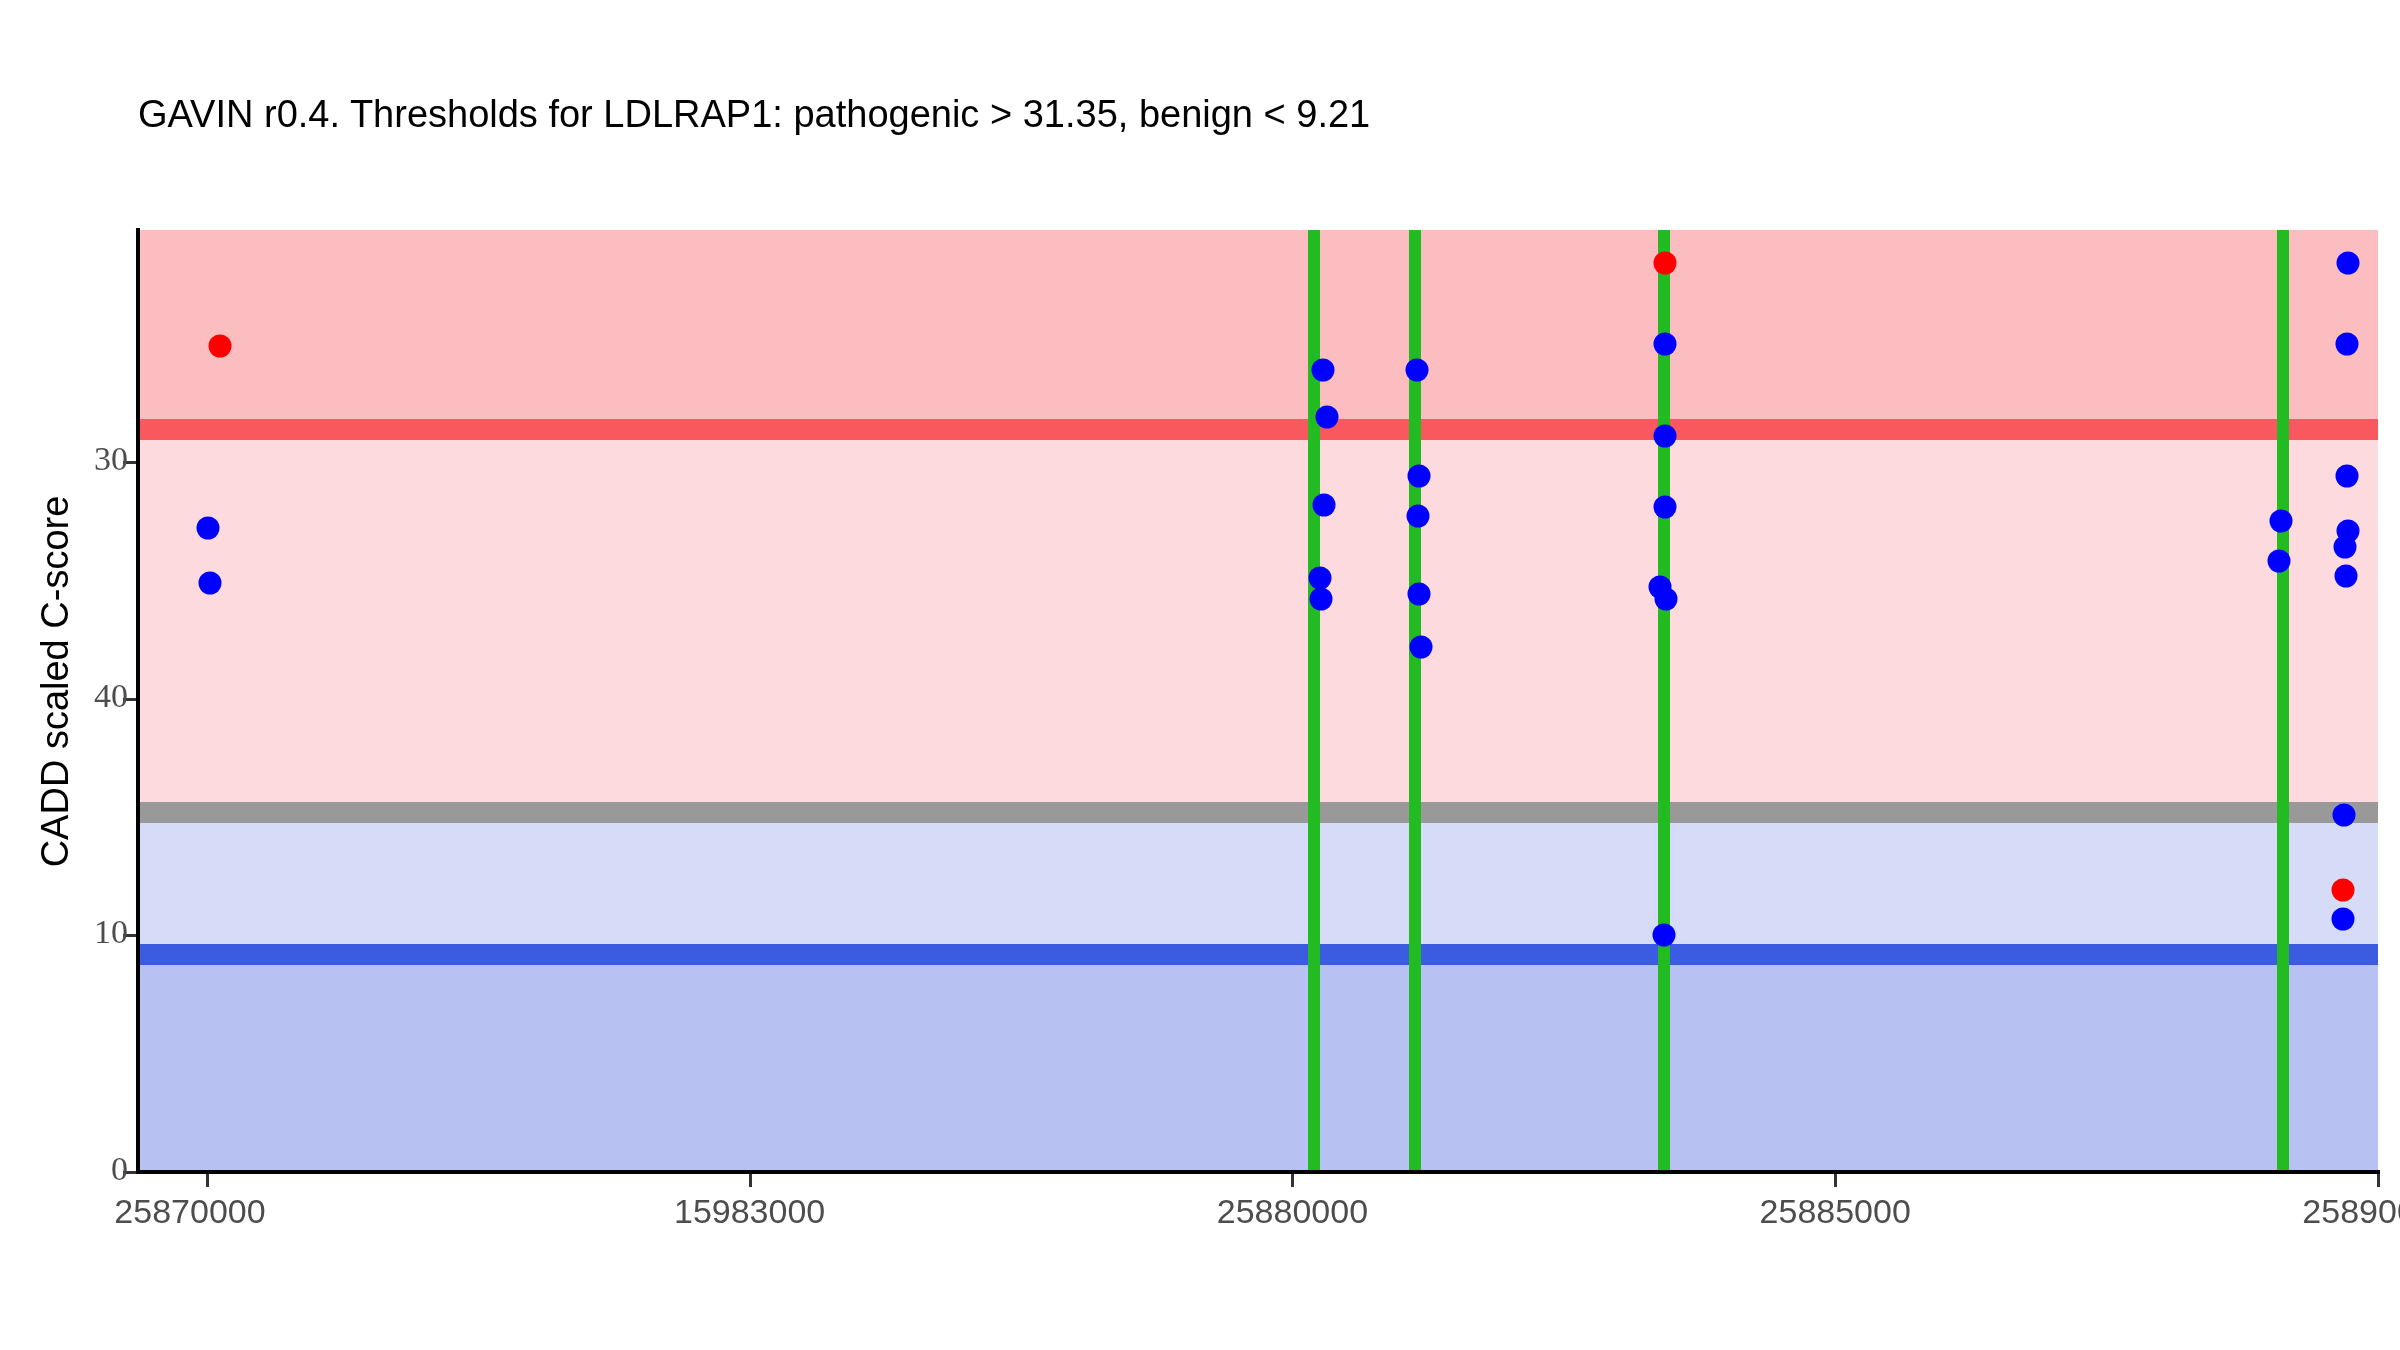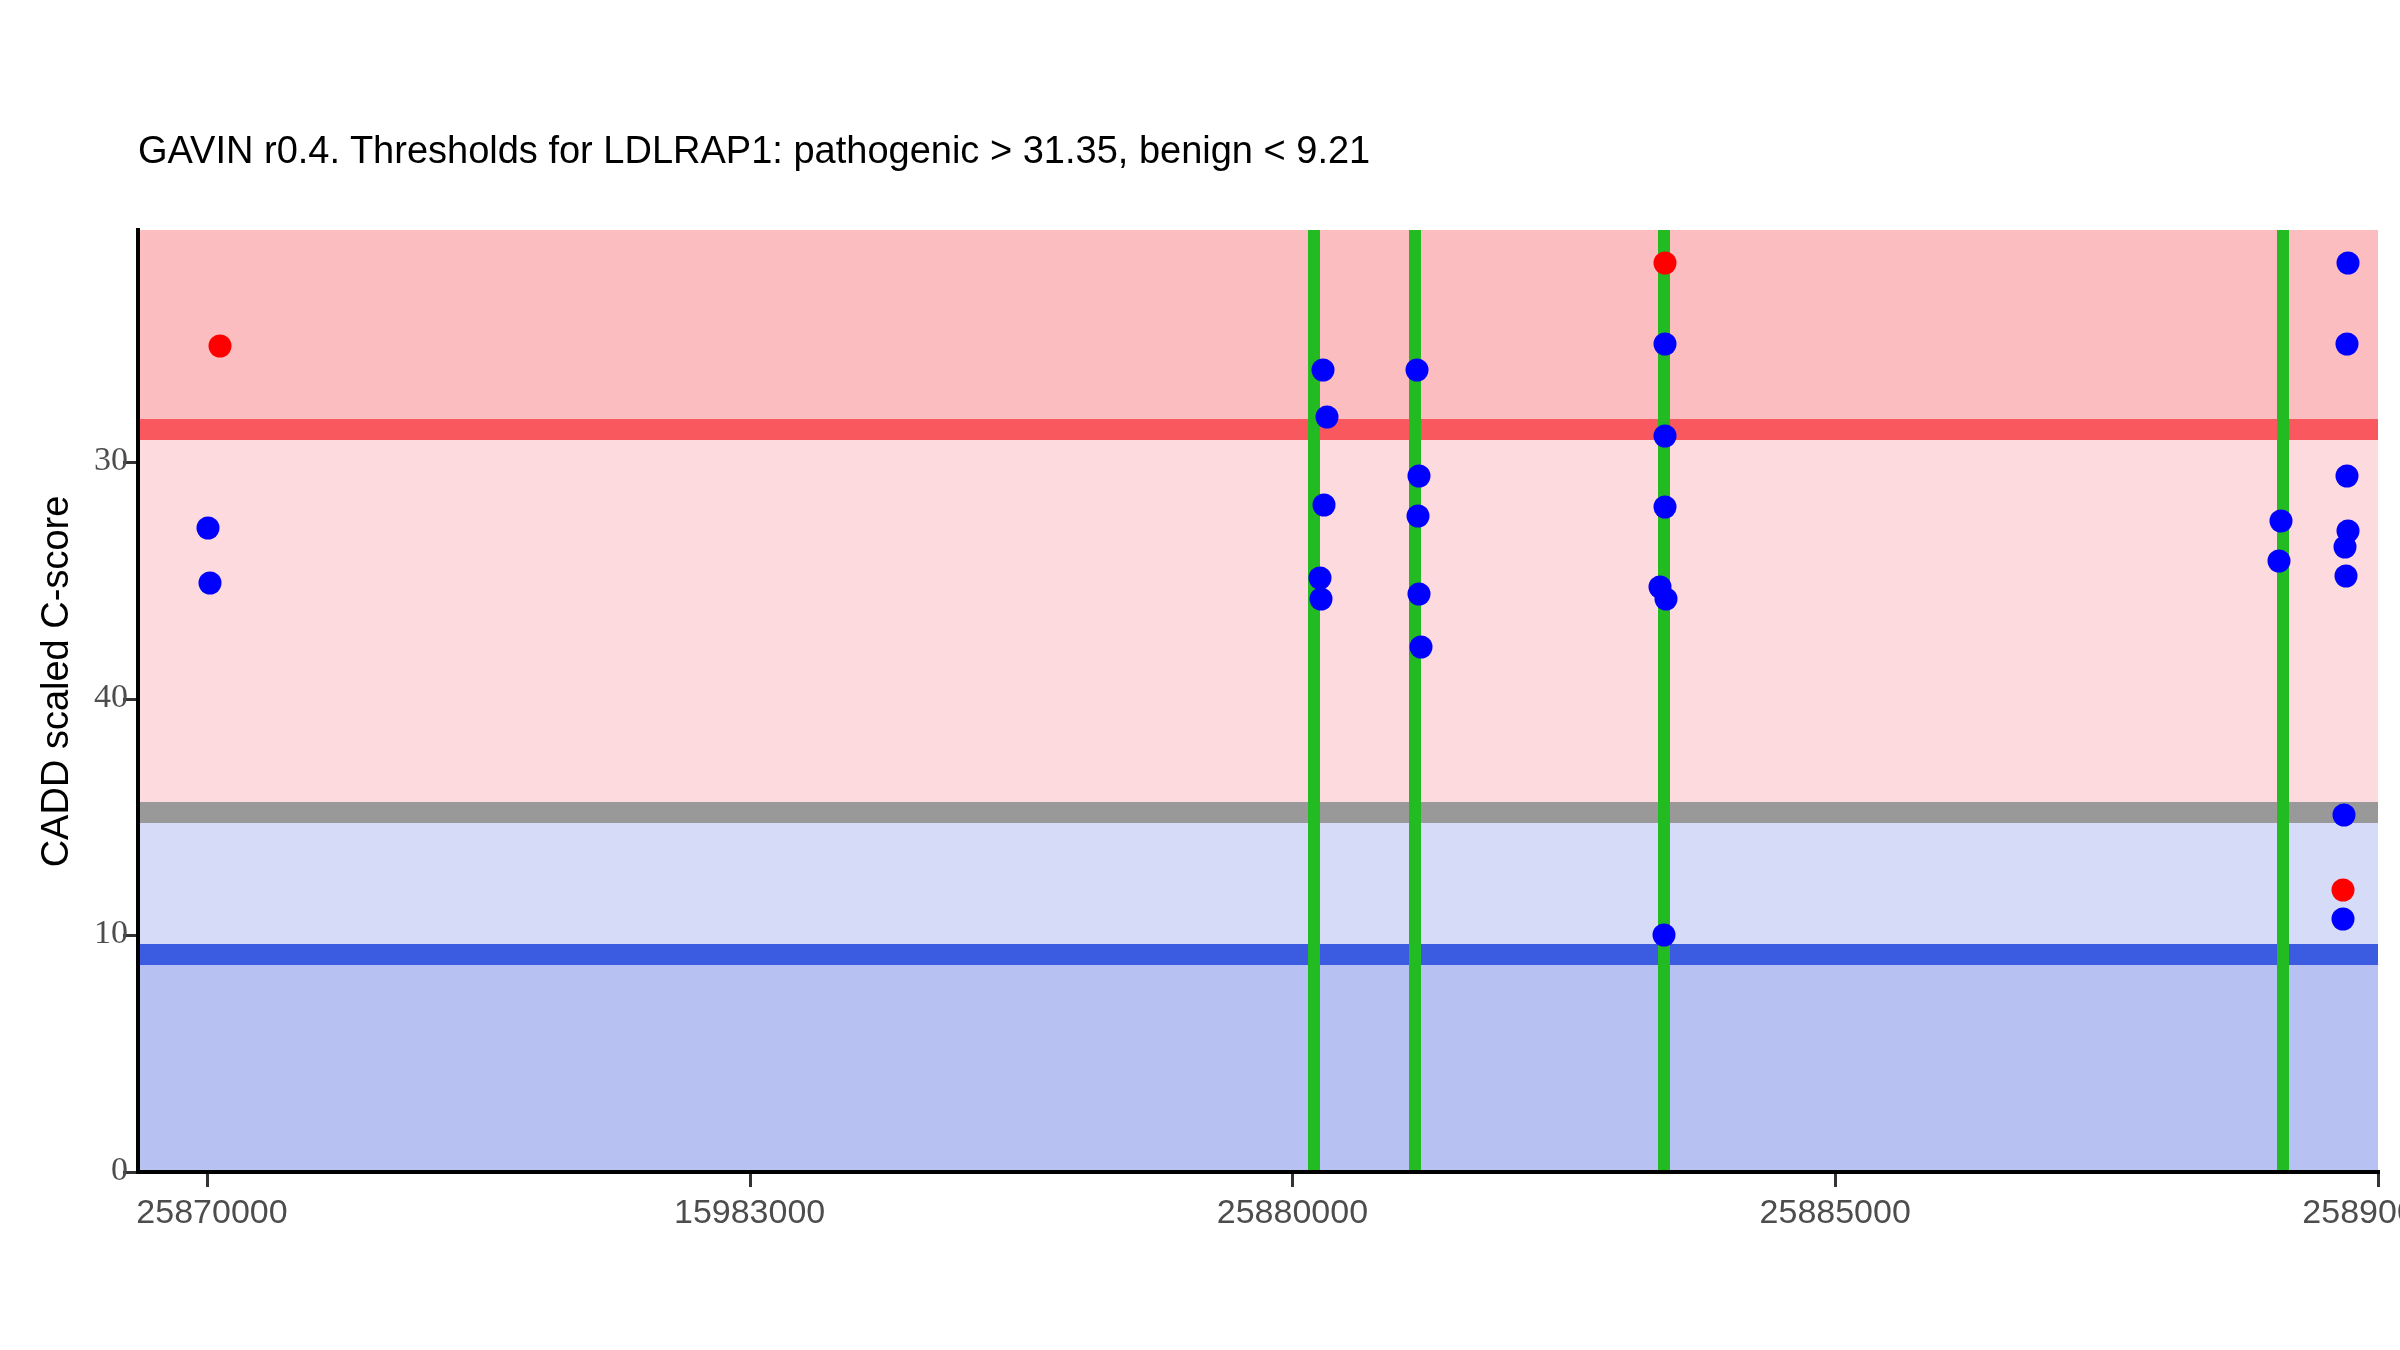--- a/index.html
+++ b/index.html
@@ -25,21 +25,21 @@
   .title-block {
     position: absolute;
     left: 138px;
     top: 2px;
     width: 2200px;
     font-size: 38px;
     line-height: 45px;
     color: #000000;
     white-space: pre;
   }
-  .title-line { display: block; margin-top: 36px; }
+  .title-line { display: block; }
 
   
   .panel {
     position: absolute;
     left: 138px;
     top: 230px;
     width: 2240px;
     height: 942px;
     background: #ffffff;
     overflow: hidden;
@@ -205,21 +205,21 @@
       <div class="ytick-label" style="top: 1150px;">0</div>
       <div class="ytick-mark" style="top: 934.317px;"></div>
       <div class="ytick-label" style="top: 913.317px; text-align: right;">10</div>
       <div class="ytick-mark" style="top: 697.633px;"></div>
       <div class="ytick-label" style="top: 676.633px;">40</div>
       <div class="ytick-mark" style="top: 460.95px;"></div>
       <div class="ytick-label" style="top: 439.95px;">30</div>
     </div>
   <div id="x-ticks">
       <div class="xtick-mark" style="left: 205.826px;"></div>
-      <div class="xtick-label" style="left: 212px;">25870000</div>
+      <div class="xtick-label" style="left: 190px;">25870000</div>
       <div class="xtick-mark" style="left: 748.62px;"></div>
       <div class="xtick-label" style="left: 749.62px;">15983000</div>
       <div class="xtick-mark" style="left: 1291.41px;"></div>
       <div class="xtick-label" style="left: 1292.41px;">25880000</div>
       <div class="xtick-mark" style="left: 1834.21px;"></div>
       <div class="xtick-label" style="left: 1835.21px;">25885000</div>
       <div class="xtick-mark" style="left: 2377px;"></div>
       <div class="xtick-label" style="left: 2378px;">25890000</div>
     </div>
 

